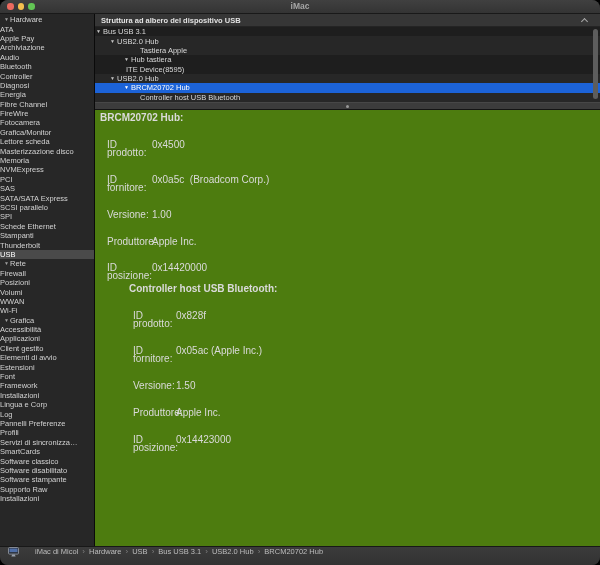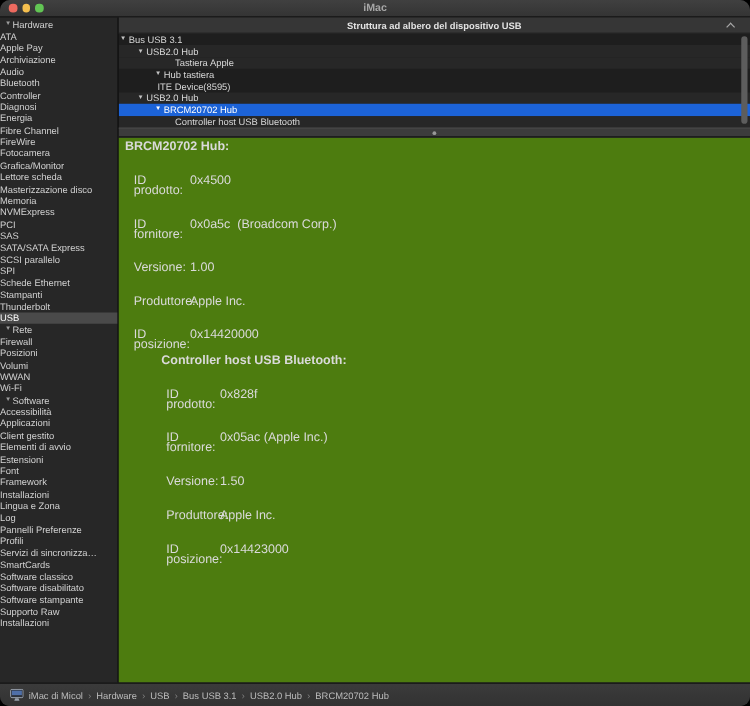--- a/index.html
+++ b/index.html
@@ -18,21 +18,21 @@
   
   .main { flex:1; display:flex; min-height:0; }
   .sidebar { width:95px; flex:0 0 95px; background:#272727; border-right:1px solid #0a0a0a; box-sizing:border-box; overflow:hidden; padding-top:1px; }
   .side-row { height:9.4px; display:flex; align-items:center; font-size:7.5px; color:#d2d2d2; white-space:nowrap; overflow:hidden; }
   .side-row.section { padding-left:4px; }
   .side-row.item { }
   .side-row.selected { background:var(--sidebar-selected,#4a4a4a); color:#ffffff; }
   .tri { font-size:5px; color:#9e9e9e; width:6px; flex:0 0 6px; line-height:1; }
 
   .content { flex:1; display:flex; flex-direction:column; min-width:0; background:#1b1b1b; }
-  .tree-header { height:13px; flex:0 0 13px; background:#363636; border-bottom:1px solid #242424; box-sizing:border-box; display:flex; align-items:center; padding:0 6px; font-size:7.5px; font-weight:bold; color:#e2e2e2; position:relative; white-space:nowrap;justify-content:center; }
+  .tree-header { height:13px; flex:0 0 13px; background:#363636; border-bottom:1px solid #242424; box-sizing:border-box; display:flex; align-items:center; padding:0 6px; font-size:7.5px; font-weight:bold; color:#e2e2e2; position:relative; white-space:nowrap; }
   .sort-caret { position:absolute; right:13px; top:5px; width:4px; height:4px; border-left:1.2px solid #a9a9a9; border-top:1.2px solid #a9a9a9; transform:rotate(45deg); }
 
   .tree { flex:0 0 75px; position:relative; background:#1e1e1e; overflow:hidden; }
   .tree-row { height:9.375px; display:flex; align-items:center; font-size:7.5px; color:#d8d8d8; white-space:nowrap; box-sizing:border-box; }
   .tree-row.alt { background:#272727; }
   .tree-row.selected { background:var(--selection-blue,#1c63d8); color:#ffffff; }
   .tree-row .tri { color:#c4c4c4; width:5px; flex:0 0 5px; margin-right:2px; }
   .tree-row.selected .tri { color:#ffffff; }
   .vscroll { position:absolute; right:2px; top:2px; width:5px; height:70px; border-radius:3px; background:#5d5d5d; }
 
@@ -45,21 +45,21 @@
   .detail-row { display:flex; line-height:7.9px;margin-top:19px; }
   .dlabel { flex:0 0 auto; }
   .dvalue { white-space:pre; }
   .block-0 .detail-rows { margin-left:7px; }
   .block-0 .dlabel { width:45px; }
   .block-1 { margin-left:29px; margin-top:4px; }
   .block-1 .detail-rows { margin-left:4px; margin-top:9.5px; }
   .block-1 .dlabel { width:43px; }
 
   
-  .bottombar { height:19px; flex:0 0 19px; background:linear-gradient(#3b3b3b,#323232); border-top:1px solid #181818; box-sizing:border-box; display:flex; align-items:center; padding:0 8px; font-size:7.5px; color:#b9b9b9; white-space:nowrap; overflow:hidden; }
+  .bottombar { height:19px; flex:0 0 19px; background:linear-gradient(#3b3b3b,#323232); border-top:1px solid #181818; box-sizing:border-box; display:flex; align-items:flex-start; padding:0 8px; font-size:7.5px; color:#b9b9b9; white-space:nowrap; overflow:hidden;gap:12px; }
   .imac-icon { margin-right:4px; flex:0 0 auto; display:inline-flex; }
   .crumb-item { color:#bcbcbc; }
   .sep { color:#7f7f7f; margin:0 4px; font-size:8px; }
 </style>
 </head>
 <body>
 
 <div class="window">
 
   <div class="titlebar">
@@ -166,21 +166,21 @@
           <span>Volumi</span>
         </div>
         <div class="side-row item">
           <span>WWAN</span>
         </div>
         <div class="side-row item">
           <span>Wi-Fi</span>
         </div>
         <div class="side-row section">
           <span class="tri">▼</span>
-          <span>Software</span>
+          <span>Grafica</span>
         </div>
         <div class="side-row item">
           <span>Accessibilità</span>
         </div>
         <div class="side-row item">
           <span>Applicazioni</span>
         </div>
         <div class="side-row item">
           <span>Client gestito</span>
         </div>
@@ -193,21 +193,21 @@
         <div class="side-row item">
           <span>Font</span>
         </div>
         <div class="side-row item">
           <span>Framework</span>
         </div>
         <div class="side-row item">
           <span>Installazioni</span>
         </div>
         <div class="side-row item">
-          <span>Lingua e Zona</span>
+          <span>Lingua e Corp</span>
         </div>
         <div class="side-row item">
           <span>Log</span>
         </div>
         <div class="side-row item">
           <span>Pannelli Preferenze</span>
         </div>
         <div class="side-row item">
           <span>Profili</span>
         </div>

